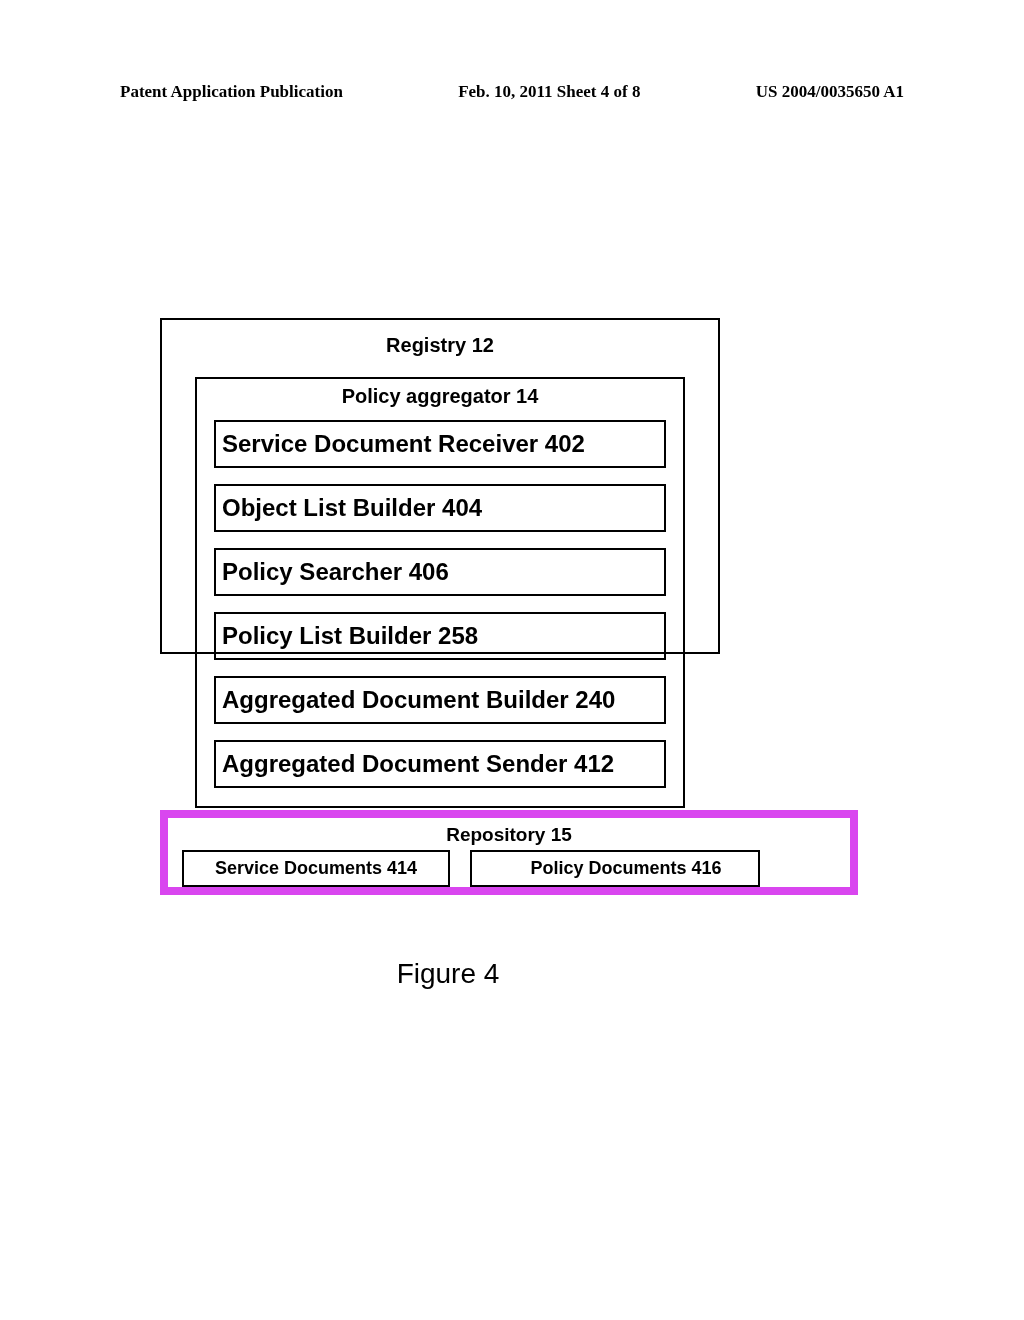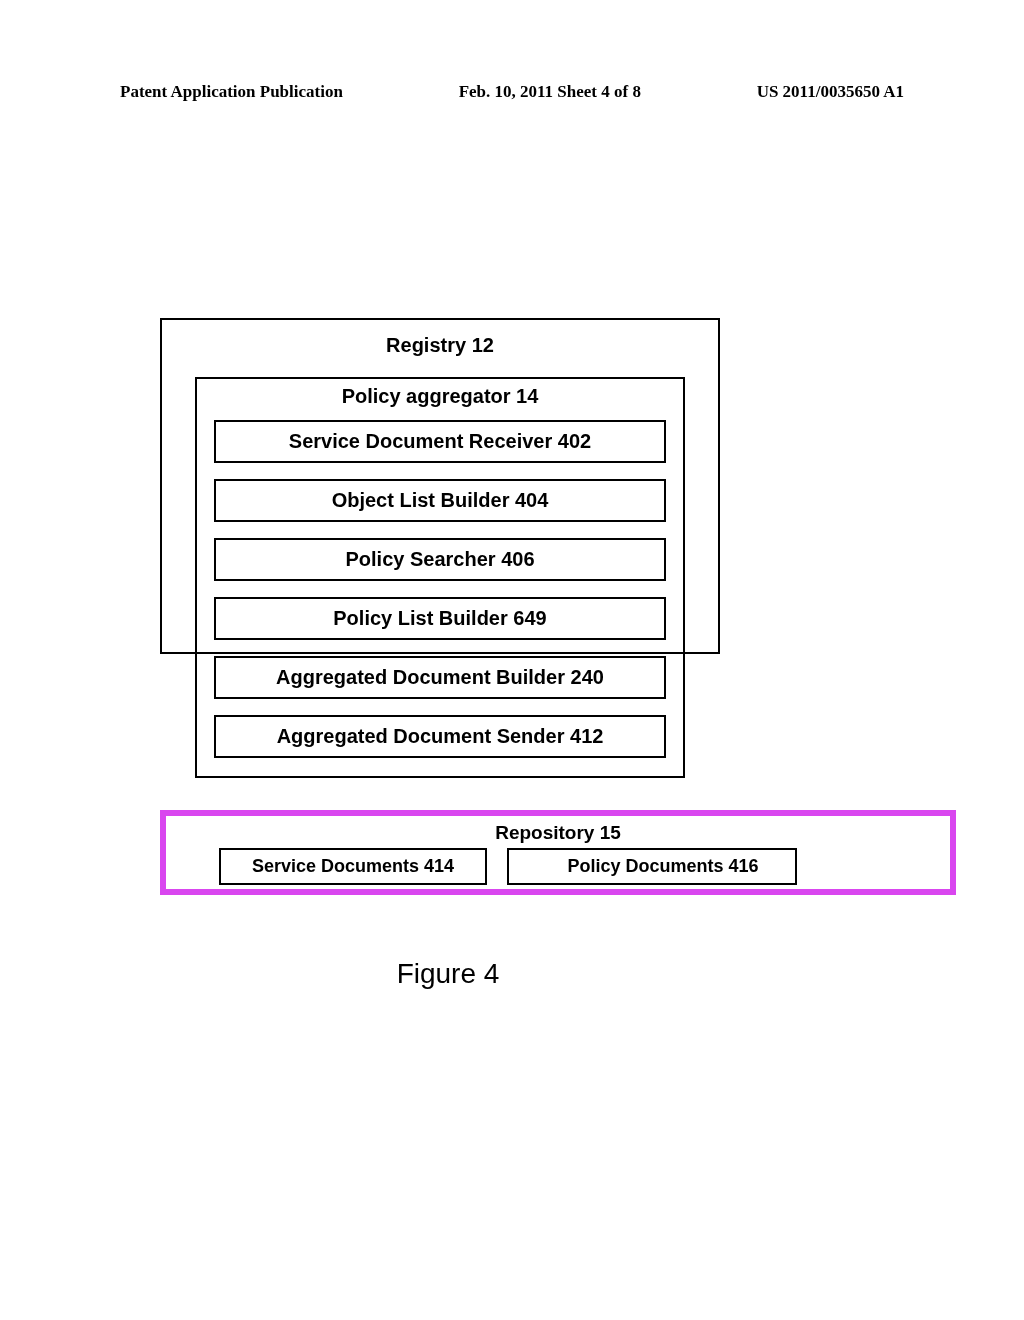--- a/index.html
+++ b/index.html
@@ -52,36 +52,35 @@
     text-align: center;
     font-weight: bold;
     font-size: 20px;
     padding-top: 6px;
     padding-bottom: 6px;
   }
   .inner-item {
     margin: 6px auto 0 auto;
     width: 452px;
     border: 2px solid #000;
-    text-align: center;
     font-weight: bold;
-    font-size: 20px;
+    font-size: 24px;
     padding: 8px 6px;
   }
   .inner-item.spaced {
     margin-top: 16px;
   }
 
   .repo-box {
     position: absolute;
     top: 810px;
     left: 160px;
-    width: 796px;
+    width: 698px;
     height: 85px;
-    border: 6px solid #d946ef;
+    border: 8px solid #d946ef;
   }
   .repo-title {
     text-align: center;
     font-weight: bold;
     font-size: 19px;
     padding-top: 6px;
     padding-bottom: 4px;
   }
   .repo-row {
     display: flex;
@@ -90,50 +89,50 @@
     padding: 0 14px;
   }
   .repo-item {
     border: 2px solid #000;
     text-align: center;
     font-weight: bold;
     font-size: 18px;
     padding: 6px 8px;
     flex: 0 0 auto;
   }
-  .repo-item.left { width: 268px; margin-left: 39px; }
+  .repo-item.left { width: 268px; }
   .repo-item.right { width: 290px; margin-left: 8px; padding-left: 30px; }
 
   .figure-caption {
     position: absolute;
     top: 958px;
     left: 0;
     width: 896px;
     text-align: center;
     font-size: 28px;
     font-family: Arial, Helvetica, sans-serif;
   }
 </style>
 </head>
 <body>
 
 <div class="header-row">
   <div class="header-left">Patent Application Publication</div>
   <div class="header-center">Feb. 10, 2011  Sheet 4 of 8</div>
-  <div class="header-right">US 2011/0035650 A1</div>
+  <div class="header-right">US 2004/0035650 A1</div>
 </div>
 
 <div class="registry-box">
   <div class="registry-title">Registry 12</div>
   <div class="aggregator-box">
     <div class="aggregator-title">Policy aggregator 14</div>
     <div class="inner-item">Service Document Receiver 402</div>
     <div class="inner-item spaced">Object List Builder 404</div>
     <div class="inner-item spaced">Policy Searcher 406</div>
-    <div class="inner-item spaced">Policy List Builder 649</div>
+    <div class="inner-item spaced">Policy List Builder 258</div>
     <div class="inner-item spaced">Aggregated Document Builder 240</div>
     <div class="inner-item spaced">Aggregated Document Sender 412</div>
   </div>
 </div>
 
 <div class="repo-box">
   <div class="repo-title">Repository 15</div>
   <div class="repo-row">
     <div class="repo-item left">Service Documents 414</div>
     <div class="repo-item right">Policy Documents 416</div>

